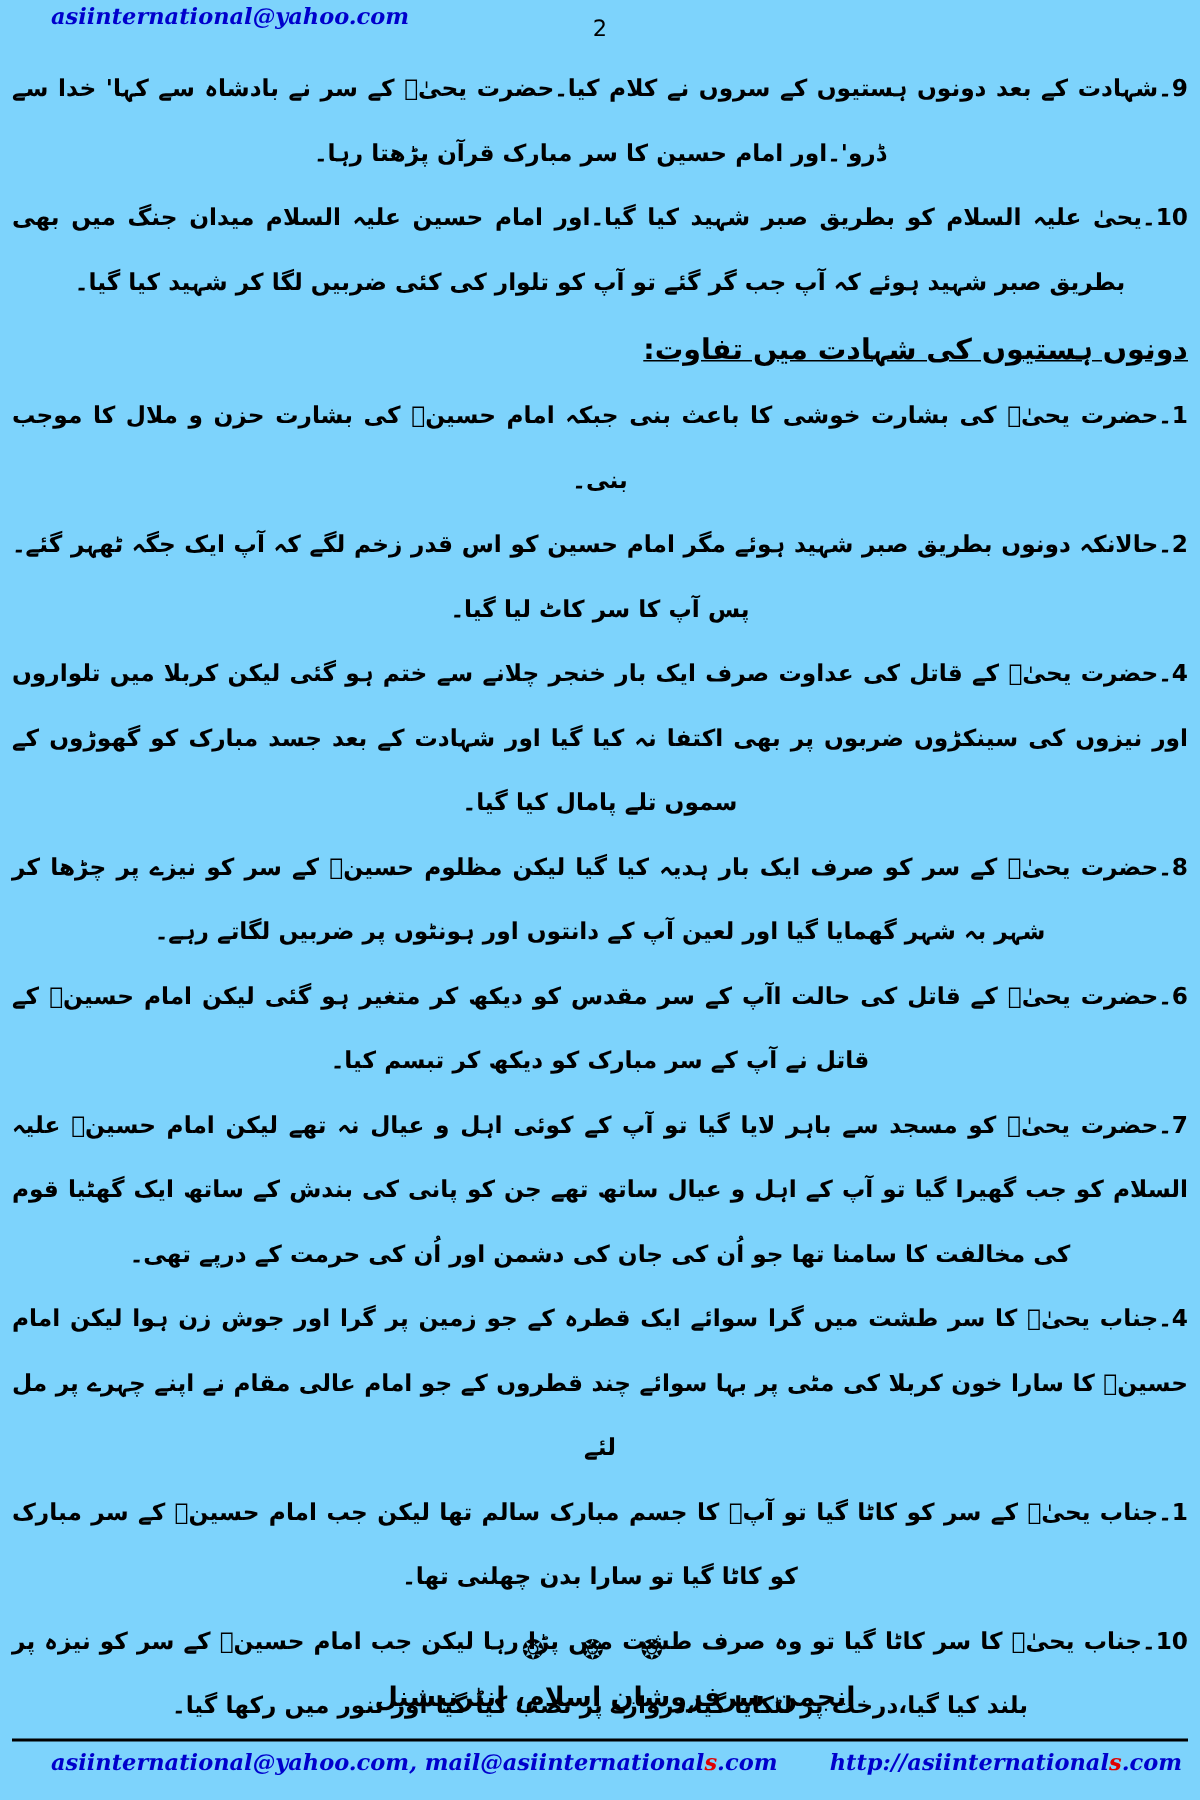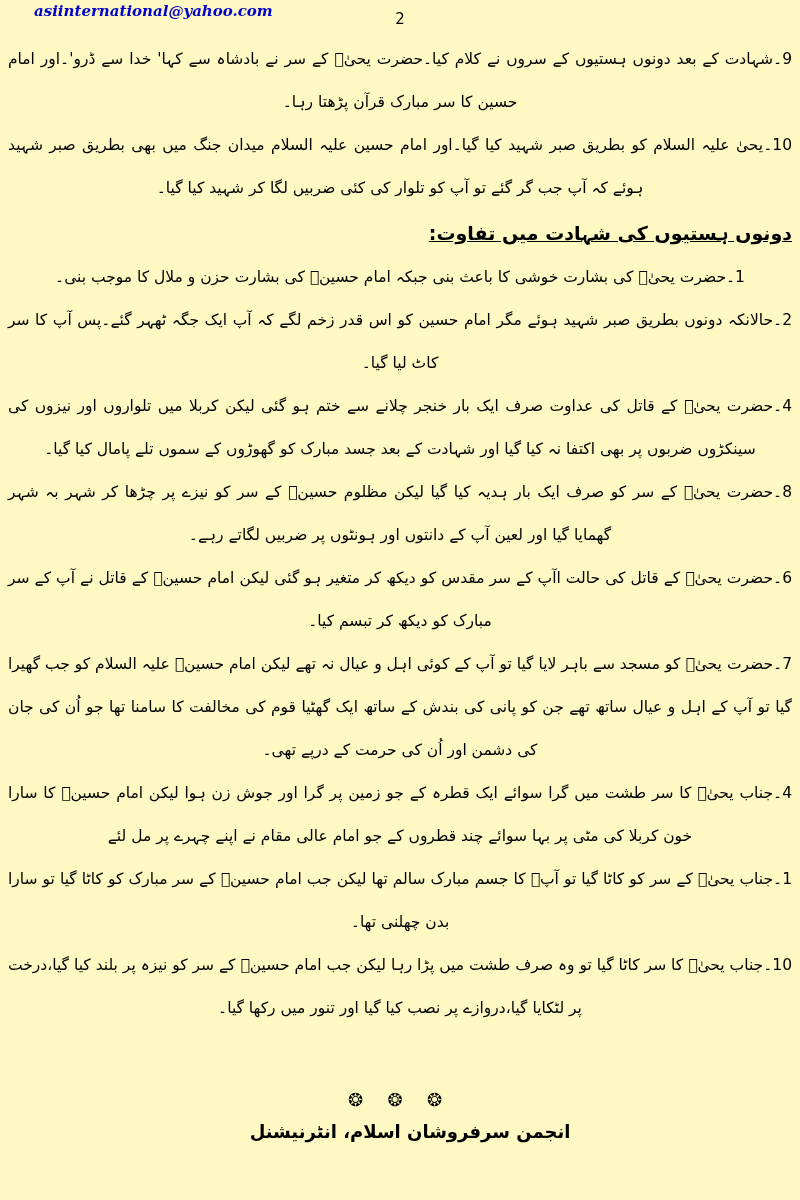--- a/index.html
+++ b/index.html
@@ -1,20 +1,20 @@
 <!DOCTYPE html>
 <html><head>
 <meta charset="utf-8">
 <style>
   html, body { margin: 0; padding: 0; background: #ffffff; }
   .page {
     position: relative;
     width: 800px;
     height: 1200px;
-    background: #fef9c3;
+    background: #7dd3fc;
     overflow: hidden;
     box-sizing: border-box;
   }
   .header-email {
     position: absolute;
     top: 2px;
     left: 34px;
     font-family: "DejaVu Serif", serif;
     font-style: italic;
     font-weight: bold;
@@ -39,20 +39,21 @@
     direction: rtl;
     font-family: "DejaVu Sans", sans-serif;
     font-size: 15.5px;
     color: #000000;
   }
   .para {
     margin: 0;
     line-height: 43px;
     text-align: justify;
     text-align-last: center;
+    font-weight: bold;
   }
   .section-heading {
     margin: 0;
     line-height: 46px;
     font-size: 19px;
     font-weight: bold;
     text-decoration: underline;
     text-align: center;
     text-align-last: right;
   }
@@ -122,14 +123,22 @@
     <p class="para">4۔جناب یحیٰؑ کا سر طشت میں گرا سوائے ایک قطرہ کے جو زمین پر گرا اور جوش زن ہوا لیکن امام حسینؑ کا سارا خون کربلا کی مٹی پر بہا سوائے چند قطروں کے جو امام عالی مقام نے اپنے چہرے پر مل لئے</p>
     <p class="para">1۔جناب یحیٰؑ کے سر کو کاٹا گیا تو آپؑ کا جسم مبارک سالم تھا لیکن جب امام حسینؑ کے سر مبارک کو کاٹا گیا تو سارا بدن چھلنی تھا۔</p>
     <p class="para">10۔جناب یحیٰؑ کا سر کاٹا گیا تو وہ صرف طشت میں پڑا رہا لیکن جب امام حسینؑ کے سر کو نیزہ پر بلند کیا گیا،درخت پر لٹکایا گیا،دروازے پر نصب کیا گیا اور تنور میں رکھا گیا۔</p>
   </div>
 
   <div class="bottom-block">
     <div class="stars">❂ ❂ ❂</div>
     <div class="org-name">انجمن سرفروشان اسلام، انٹرنیشنل</div>
   </div>
 
+  <div class="footer">
+    <div class="left">
+      <span>asiinternational@yahoo.com</span><span>, </span><span>mail@asiinternational</span><span class="red-letter">s</span><span>.com</span>
+    </div>
+    <div class="right">
+      <span>http://asiinternational</span><span class="red-letter">s</span><span>.com</span>
+    </div>
+  </div>
 
 </div>
 
 </body></html>

